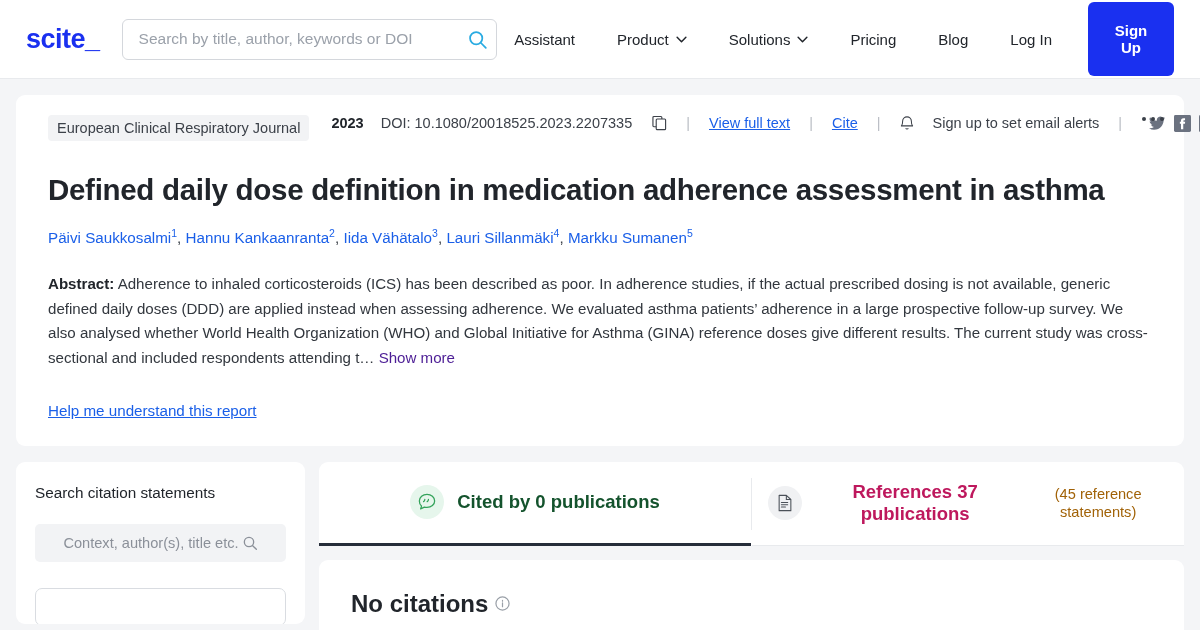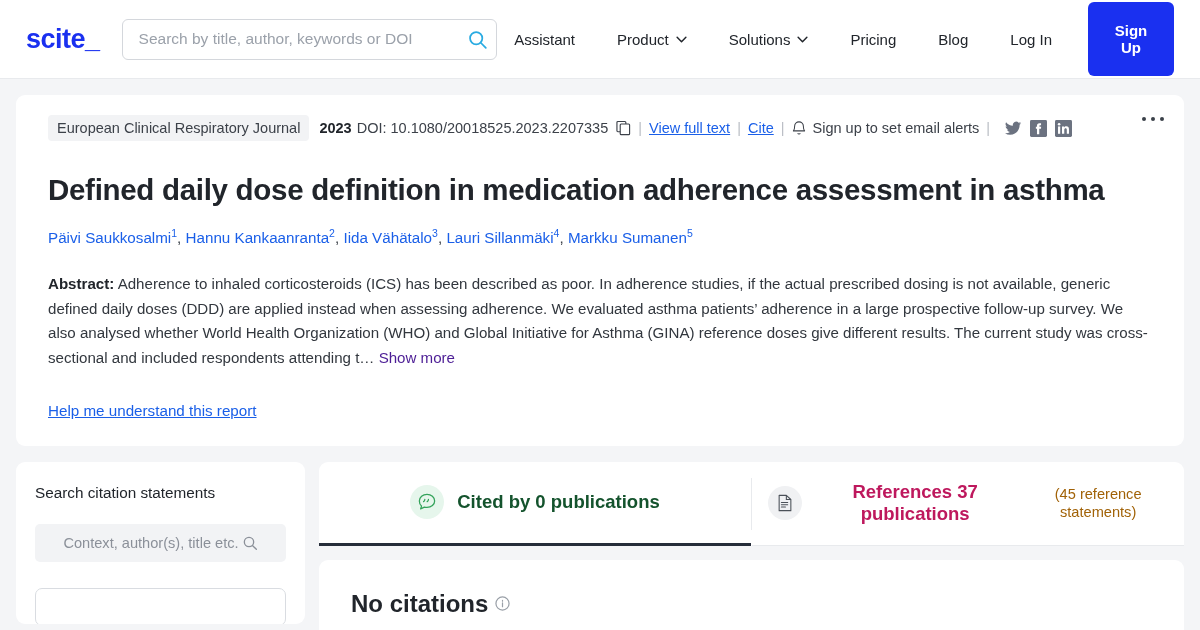--- a/index.html
+++ b/index.html
@@ -86,24 +86,24 @@
   .wrap { padding: 16px 16px 0 16px; }
   .card {
     background: #fff;
     border-radius: 9px;
     position: relative;
   }
   .paper-card { padding: 20px 32px 26px 32px; }
 
   .metarow {
     display: flex;
-    align-items: center;
+    align-items: flex-start;
     font-size: 14.5px;
     color: #3c4149;
-    gap: 0;
+    gap: 12px;
     flex-wrap: nowrap;
   }
   .journal-chip {
     background: #f2f3f5;
     border-radius: 4px;
     padding: 5px 9px;
     font-size: 14.5px;
     color: #3c4149;
     margin-right: 10px;
     white-space: nowrap;

